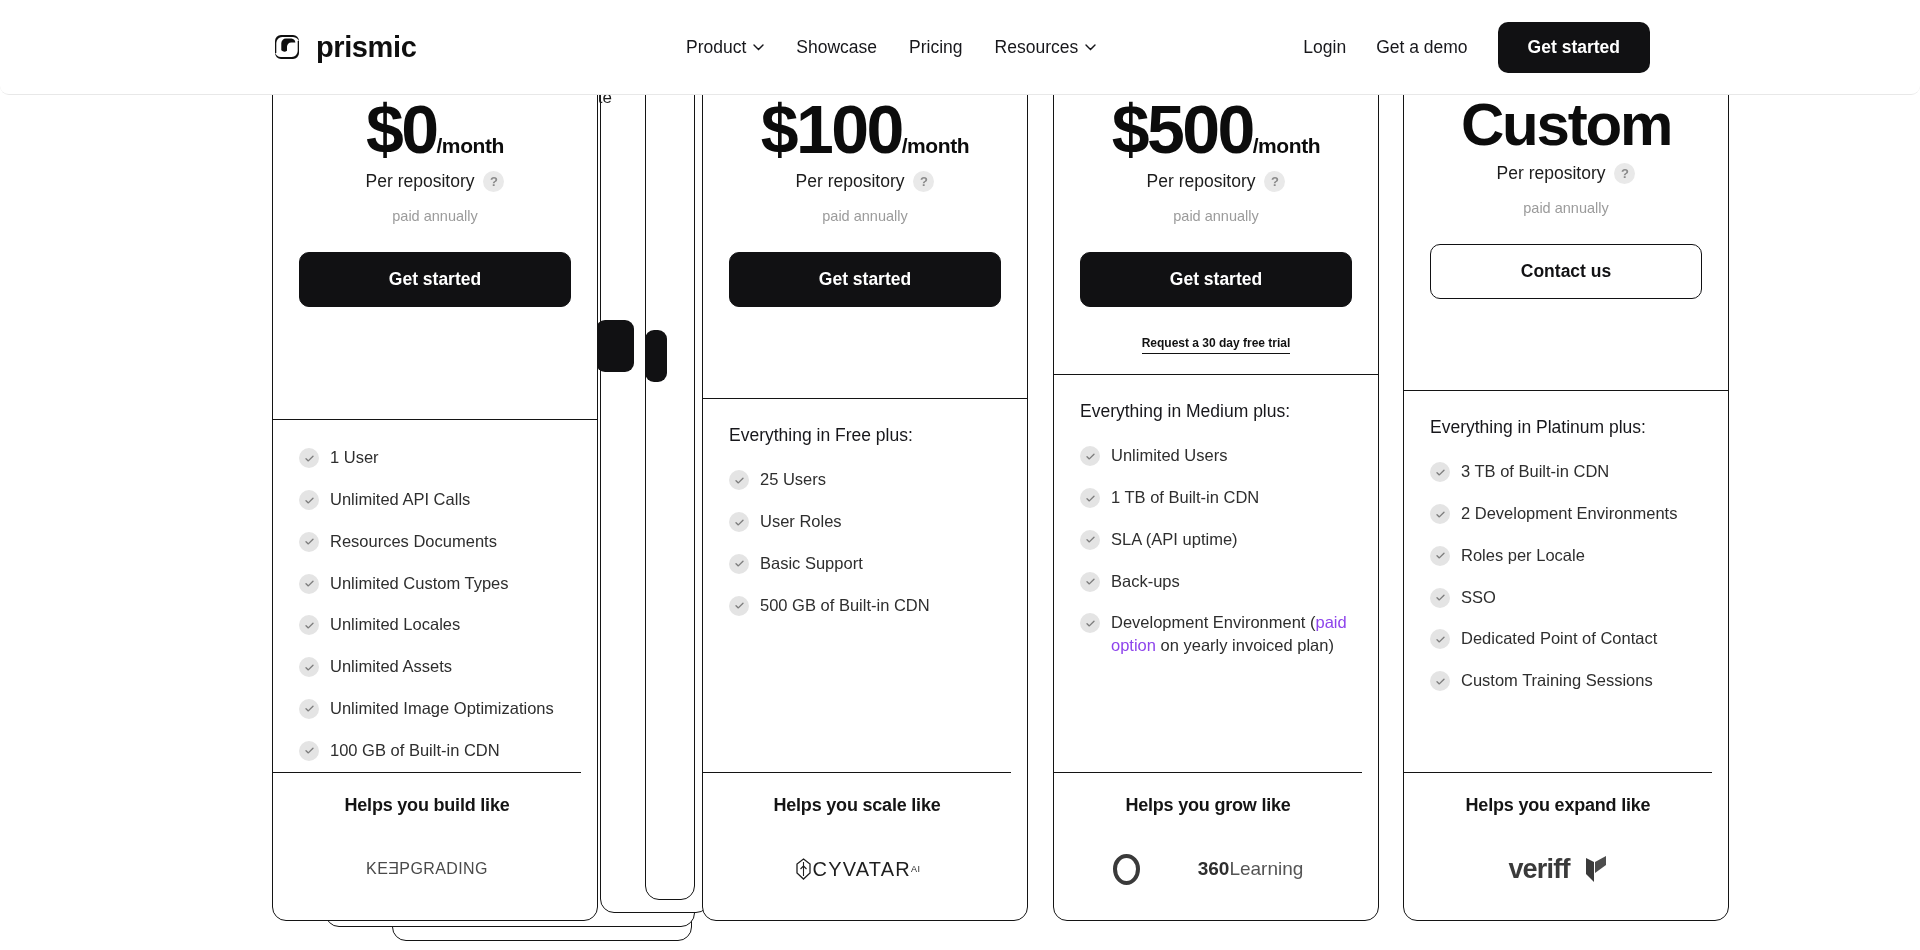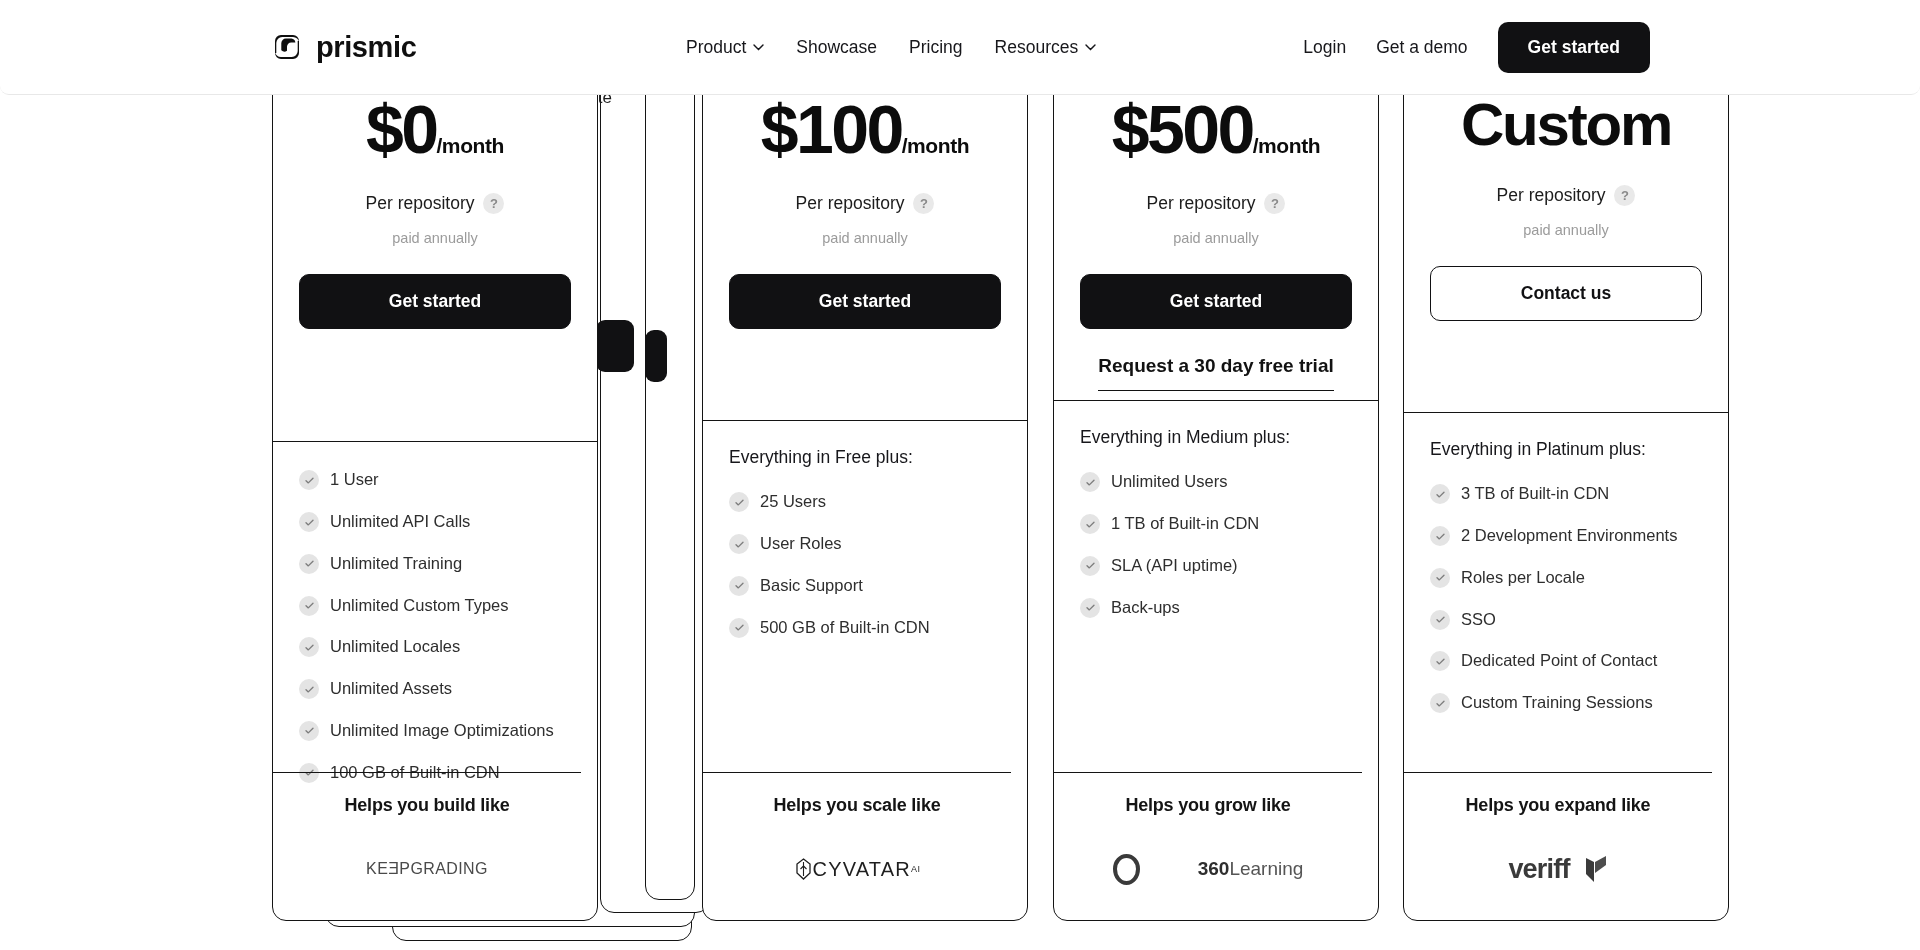--- a/index.html
+++ b/index.html
@@ -87,21 +87,21 @@
     display: flex; align-items: baseline; justify-content: center;
     line-height: 1;
   }
   .price-amt {
     font-size: 68px; font-weight: 700; letter-spacing: -2.6px; color: #0c0c0c;
   }
   .price-amt.custom { font-size: 60px; letter-spacing: -2.2px; }
   .price-per { font-size: 21px; font-weight: 700; color: #0c0c0c; letter-spacing: -0.4px; }
 
   .per-repo {
-    margin-top: 30px; font-size: 17.5px; color: #1c1c1c;
+    margin-top: 8px; font-size: 17.5px; color: #1c1c1c;
     display: flex; align-items: center; justify-content: center; gap: 9px;
   }
   .qmark {
     width: 21px; height: 21px; border-radius: 50%;
     background: #e9e9e9; color: #8a8a8a;
     font-size: 13px; font-weight: 700;
     display: inline-flex; align-items: center; justify-content: center;
     cursor: pointer;
   }
   .paid-annually {
@@ -113,22 +113,22 @@
     width: 100%; display: block; text-align: center;
     font-size: 17.5px; font-weight: 700;
     padding: 16px 0; border-radius: 10px;
     cursor: pointer; font-family: "Liberation Sans", sans-serif;
   }
   .cta.solid { background: #111113; color: #fff; border: 1.6px solid #111113; }
   .cta.outline { background: #fff; color: #111113; border: 1.6px solid #111113; }
 
   .trial-wrap { text-align: center; margin-top: 26px; }
   .trial-link {
-    font-size: 19px; font-weight: 700; color: #121212;
-    border-bottom: 1.6px solid #121212; padding-bottom: 14px; cursor: pointer; margin-top: 32px;
+    font-size: 12px; font-weight: 700; color: #121212;
+    border-bottom: 1.6px solid #121212; padding-bottom: 3px; cursor: pointer; margin-top: 32px;
   }
 
   .divider { height: 1.6px; background: #141414; margin-top: 44px; }
   .card.c1 .divider.top { margin-top: 112px; }
   .card.c2 .divider.top { margin-top: 91px; }
   .card.c3 .divider.top { margin-top: 23px; }
   .card.c4 .divider.top { margin-top: 91px; }
 
   .feat-block { padding: 26px 26px 0 26px; }
   .feat-intro { font-size: 17.5px; color: #17171b; margin-bottom: 22px; }
@@ -232,21 +232,21 @@
                 </svg>
               </span>
               <span>Unlimited API Calls</span>
             </li>
           <li class="feat-item">
               <span class="check">
                 <svg viewBox="0 0 12 12">
                   <path d="M2.2 6.2 L4.7 8.6 L9.8 3.5" stroke="#7d7d7d" stroke-width="1.5" fill="none" stroke-linecap="round" stroke-linejoin="round"></path>
                 </svg>
               </span>
-              <span>Unlimited Training</span>
+              <span>Resources Documents</span>
             </li>
           <li class="feat-item">
               <span class="check">
                 <svg viewBox="0 0 12 12">
                   <path d="M2.2 6.2 L4.7 8.6 L9.8 3.5" stroke="#7d7d7d" stroke-width="1.5" fill="none" stroke-linecap="round" stroke-linejoin="round"></path>
                 </svg>
               </span>
               <span>Unlimited Custom Types</span>
             </li>
           <li class="feat-item">
@@ -412,20 +412,28 @@
               <span>SLA (API uptime)</span>
             </li>
           <li class="feat-item">
               <span class="check">
                 <svg viewBox="0 0 12 12">
                   <path d="M2.2 6.2 L4.7 8.6 L9.8 3.5" stroke="#7d7d7d" stroke-width="1.5" fill="none" stroke-linecap="round" stroke-linejoin="round"></path>
                 </svg>
               </span>
               <span>Back-ups</span>
             </li>
+          <li class="feat-item">
+            <span class="check">
+                <svg viewBox="0 0 12 12">
+                  <path d="M2.2 6.2 L4.7 8.6 L9.8 3.5" stroke="#7d7d7d" stroke-width="1.5" fill="none" stroke-linecap="round" stroke-linejoin="round"></path>
+                </svg>
+              </span>
+            <span><span>Development Environment (</span><a class="feat-link">paid option</a><span> on yearly invoiced plan)</span></span>
+          </li>
         </ul>
       </div>
       <div class="footer-block">
         <div class="helps">Helps you grow like</div>
         <div class="logo-slot">
           <span class="logo-360">
             <span class="ring"></span>
             <span class="txt"><b>360</b><span>Learning</span></span>
           </span>
         </div>

